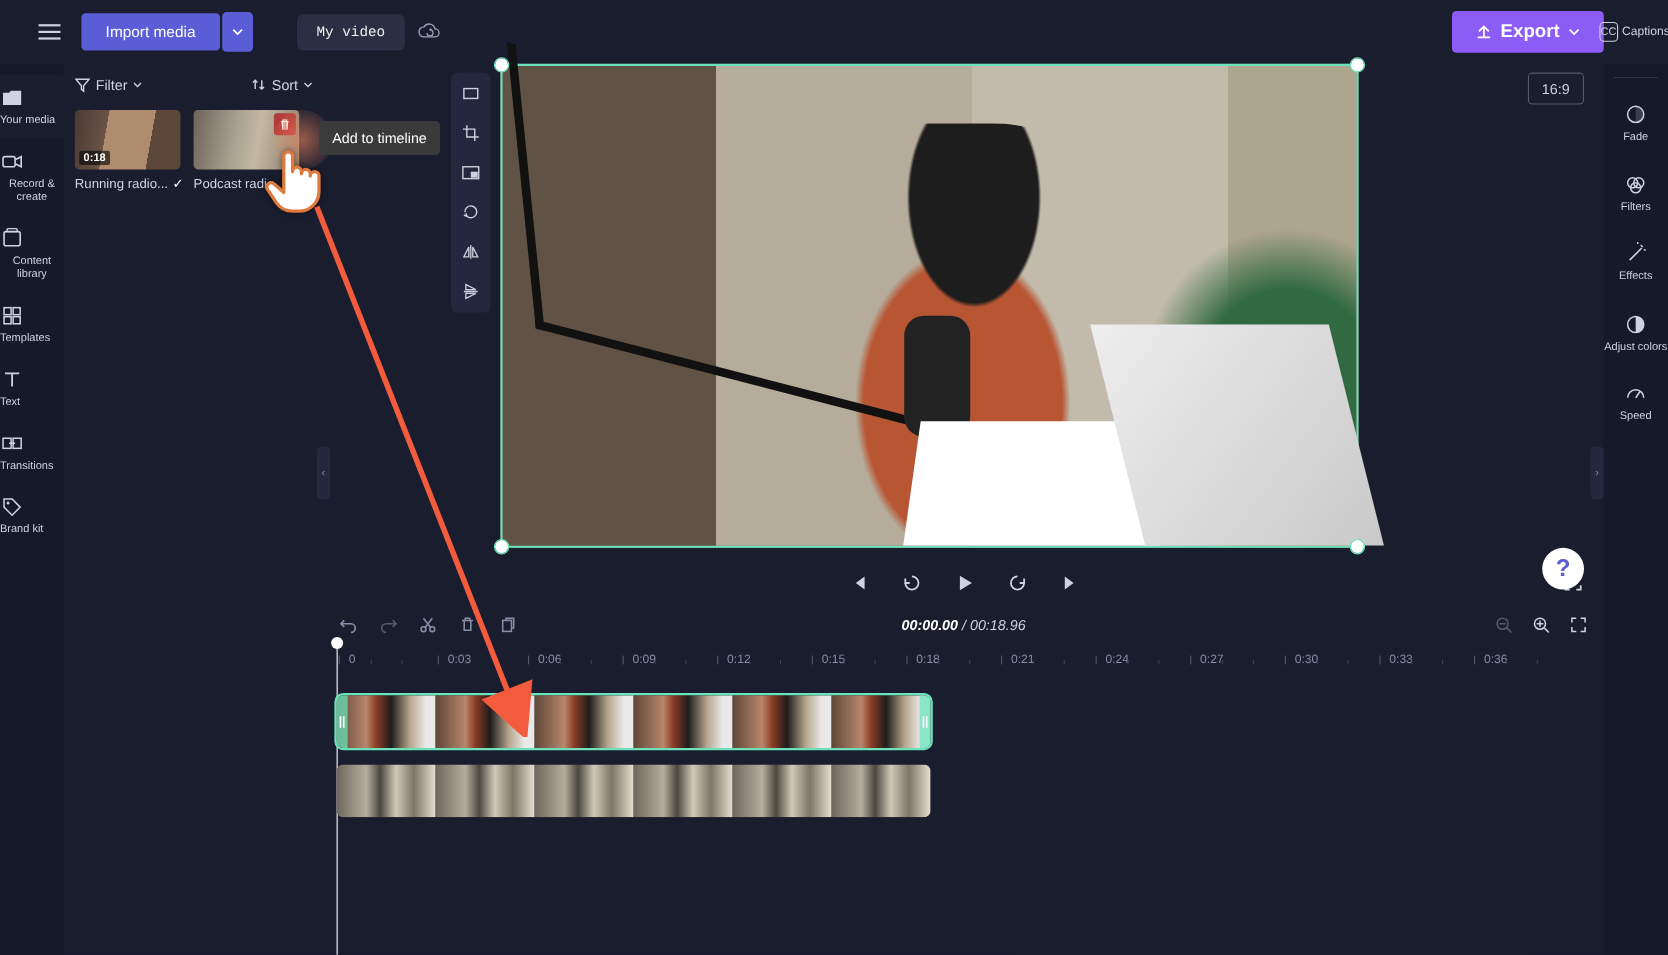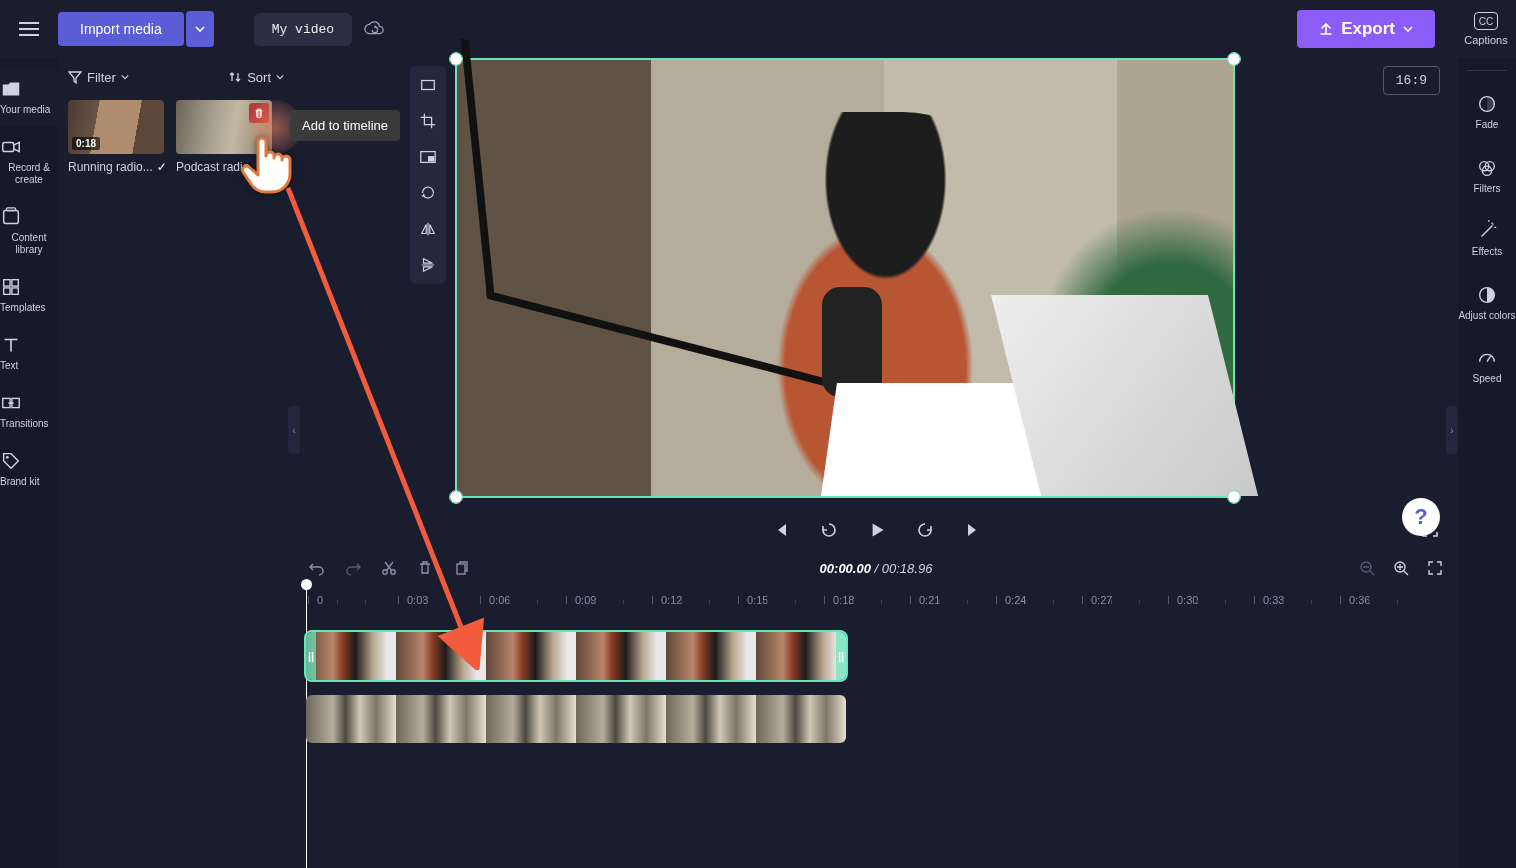--- a/index.html
+++ b/index.html
@@ -6,34 +6,34 @@
 body {
   background: #1a1d2e;
   color: #fff;
   font-family: -apple-system, BlinkMacSystemFont, "Segoe UI", sans-serif;
   width: 1516px;
   height: 868px;
   overflow: hidden;
   font-size: 13px;
 }
 
-.topbar { position: absolute; top: 0; left: 0; right: 0; height: 58px; display: flex; align-items: center; padding: 0 10px; }
+.topbar { position: absolute; top: 0; left: 16px; right: 0; height: 58px; display: flex; align-items: center; padding: 0 10px; }
 
 .hamburger { width: 38px; height: 38px; display: flex; flex-direction: column; justify-content: center; align-items: center; gap: 4px; cursor: pointer; margin-right: 10px; }
 .hamburger span { width: 20px; height: 2px; background: #cfd2e0; }
 
 .btn-import { background: #5a5dd6; color: #fff; padding: 9px 22px; border-radius: 4px; border: none; font-size: 14px; cursor: pointer; position: relative; }
 .btn-import-caret { background: #5a5dd6; display: inline-flex; align-items: center; justify-content: center; width: 28px; height: 36px; margin-left: 2px; border-radius: 4px; cursor: pointer; }
 
 .title-pill { background: #2b2f44; color: #eee; padding: 9px 18px; border-radius: 6px; margin-left: 40px; font-family: Liberation Mono, monospace; }
 .sync-icon { width: 20px; height: 20px; color: #aaa; margin-left: 12px; display: inline-flex; align-items: center; }
 
 .btn-export { background: #8b5cf6; color: #fff; padding: 9px 22px; border-radius: 4px; border: none; font-size: 17px; cursor: pointer; margin-left: auto; display: flex; align-items: center; gap: 8px; font-weight: bold; }
 
-.cc-icon { width: 40px; height: 54px; display: flex; flex-direction: column; align-items: center; justify-content: center; gap: 4px; color: #cfd2e0; margin-left: 31px; font-size: 11px; }
+.cc-icon { width: 40px; height: 54px; display: flex; flex-direction: row; align-items: center; justify-content: center; gap: 4px; color: #cfd2e0; margin-left: 8px; font-size: 11px; }
 .cc-box { border: 1.5px solid #cfd2e0; border-radius: 4px; width: 24px; height: 18px; display: flex; align-items: center; justify-content: center; font-size: 10px; }
 
 
 .leftnav { position: absolute; left: 0; top: 58px; bottom: 0; width: 58px; background: #16192a; display: flex; flex-direction: column; align-items: center; padding-top: 10px; }
 .leftnav-item { width: 58px; display: flex; flex-direction: column; align-items: flex-start; justify-content: center; padding: 10px 0; cursor: pointer; color: #cfd2e0; gap: 4px; }
 .leftnav-item.active { background: #1a1d2e; }
 .leftnav-item .icon { width: 22px; height: 22px; }
 .leftnav-item span { font-size: 10px; text-align: center; line-height: 1.2; }
 
 
@@ -56,21 +56,21 @@
 .thumb-delete { position: absolute; top: 3px; right: 3px; width: 20px; height: 20px; background: #b23b3b; border-radius: 3px; display: flex; align-items: center; justify-content: center; }
 .thumb-delete svg { width: 12px; height: 12px; }
 .thumb-label { font-size: 12px; color: #cfd2e0; display: flex; align-items: center; gap: 4px; white-space: nowrap; }
 .thumb-check { color: #fff; }
 
 
 .thumb-1 { background: linear-gradient(100deg, #4a3b33 0%, #6a5346 30%, #af8c6d 30%, #af8c6d 70%, #5d463a 70%); }
 .thumb-2 { background: linear-gradient(100deg, #6b6458 0%, #aaa191 40%, #c2b8a3 60%, #8a7e6a 100%); }
 
 
-.previewarea { position: absolute; left: 295px; right: 58px; top: 58px; height: 490px; font-family: Liberation Mono, monospace; }
+.previewarea { position: absolute; left: 295px; right: 58px; top: 58px; height: 490px; }
 .tool-col { position: absolute; left: 115px; top: 8px; width: 36px; background: #24283e; border-radius: 6px; padding: 8px 0; display: flex; flex-direction: column; align-items: center; gap: 14px; }
 .tool-col .tc { width: 22px; height: 22px; color: #cfd2e0; cursor: pointer; display: flex; align-items: center; justify-content: center; }
 
 .preview-frame { position: absolute; left: 160px; top: 0; width: 780px; height: 440px; border: 2px solid #6be3bb; background: #7c6f5c; }
 .preview-frame::before { content: ""; position: absolute; inset: 0; background:
   radial-gradient(circle at 54% 30%, #f2d8c3 0%, #f2d8c3 8%, transparent 9%),
   radial-gradient(circle at 92% 64%, #2e6a40 0%, #2e6a40 10%, transparent 17%),
   linear-gradient(90deg, #5f5244 0%, #5f5244 25%, #b9b09f 25%, #b9b09f 55%, #c6c0b0 55%, #c6c0b0 85%, #b0a891 85%);
   opacity: .95; }
 .preview-frame .subject { position: absolute; left: 31%; top: 12%; width: 44%; height: 86%; background: radial-gradient(ellipse at 55% 18%, #1d1d1d 0%, #1d1d1d 22%, transparent 23%), radial-gradient(ellipse at 52% 68%, #b85634 0%, #b85634 36%, transparent 39%); border-radius: 40% 40% 10% 10%; }

